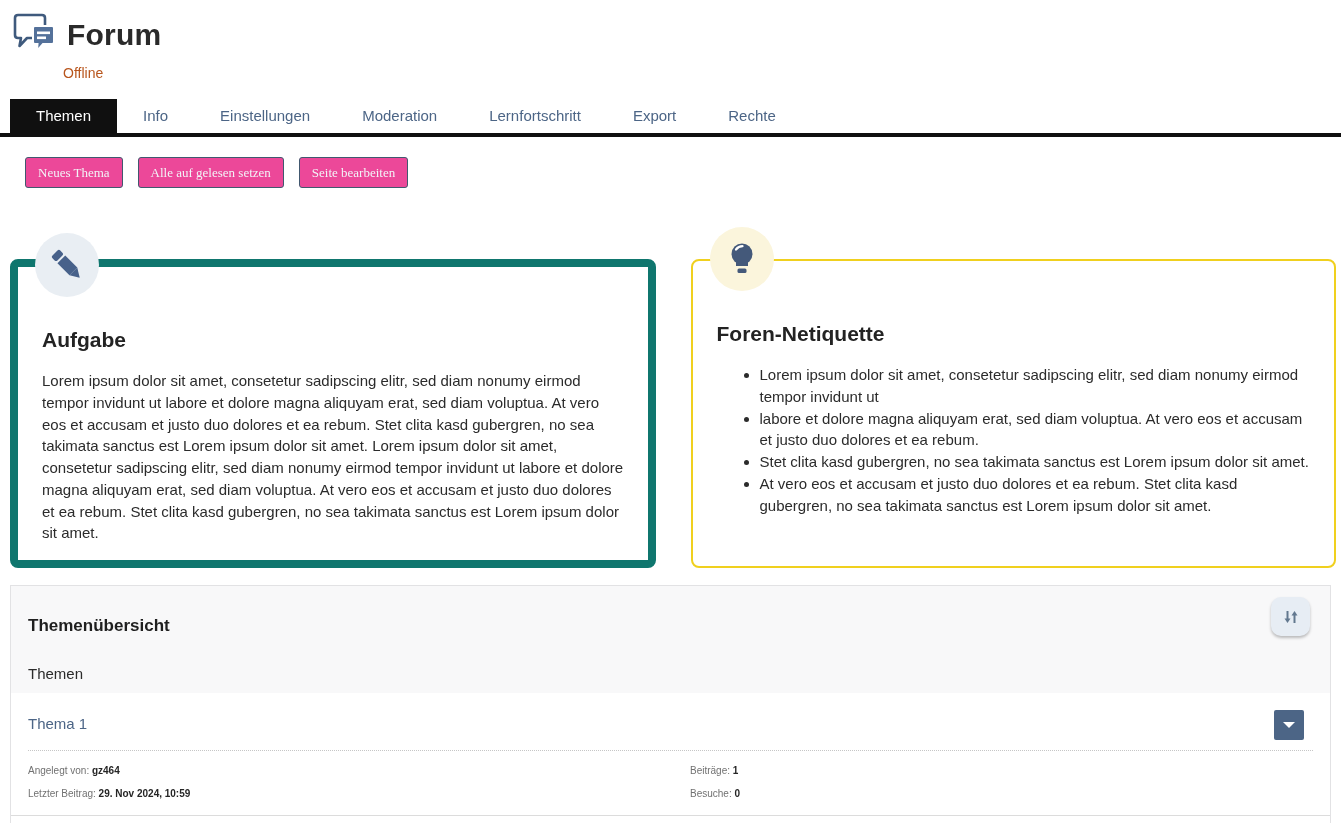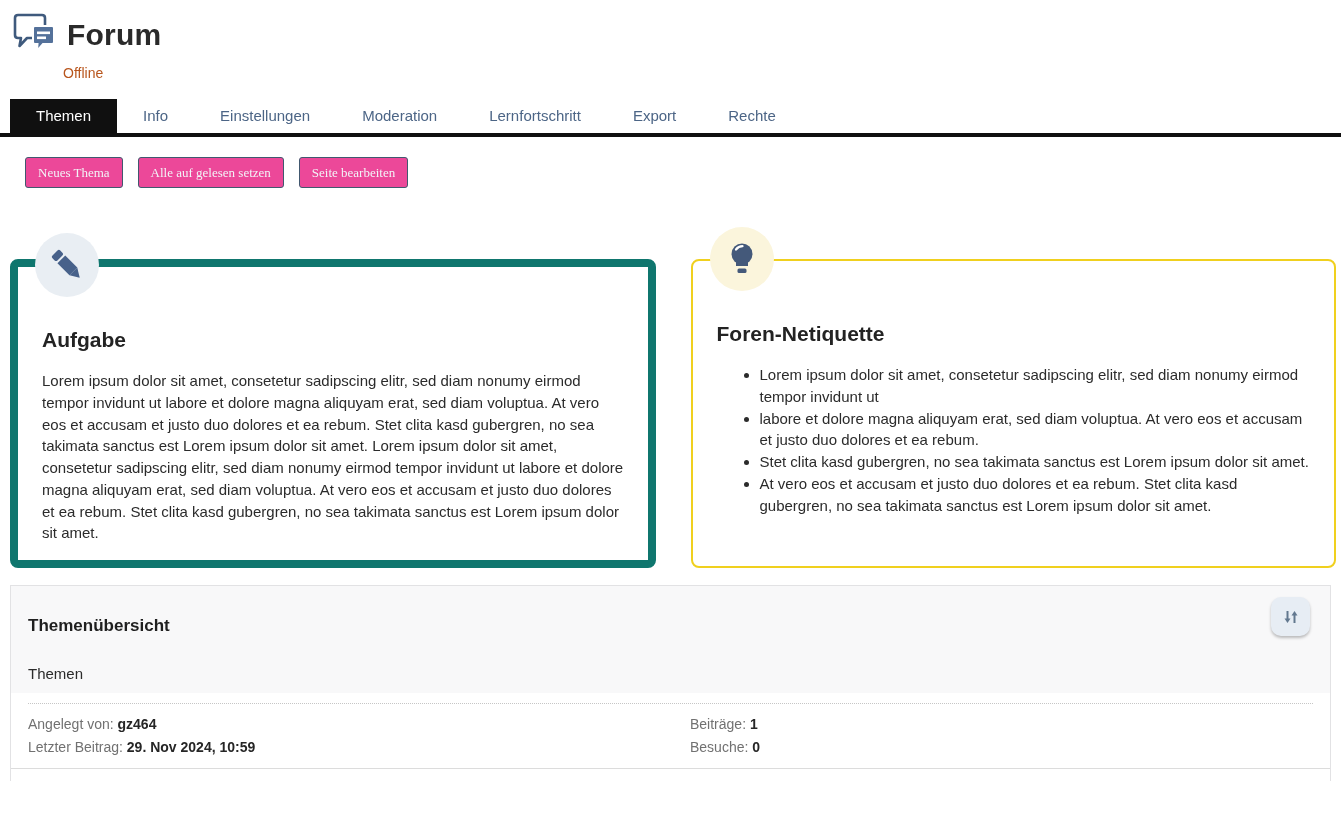--- a/index.html
+++ b/index.html
@@ -62,21 +62,21 @@
   .topic-title-row { display: flex; align-items: flex-start; padding-top: 17px; }
   .topic-link { flex: 1; font-size: 15px; color: #4c6586; text-decoration: none; padding-top: 5px; cursor: pointer; }
   .row-dropdown {
     width: 30px; height: 30px; background: #4c6586; border: none; border-radius: 2px;
     cursor: pointer; display: flex; align-items: center; justify-content: center; margin-right: 9px;
   }
   .caret-down { width: 0; height: 0; border-left: 6px solid transparent; border-right: 6px solid transparent; border-top: 6px solid #fff; }
   .dotted-sep { border-bottom: 1px dotted #c6c6c6; margin-top: 10px; }
   .meta-grid { display: grid; grid-template-columns: 662px 1fr; padding: 12px 0 13px 0; }
   .meta-col { display: flex; flex-direction: column; gap: 7px; }
-  .meta-line { font-size: 14px; line-height: 16px; }
+  .meta-line { font-size: 10px; line-height: 16px; }
   .meta-label { color: #717171; }
   .meta-value { color: #262626; font-weight: 700; }
   .row-tail { height: 12px; background: #fff; }
 </style>
 </head>
 <body>
 
 <div class="page-header">
   <div class="header-row">
     <svg class="app-icon" viewBox="0 0 45 45">
@@ -160,20 +160,26 @@
             <line x1="12.5" y1="15" x2="12.5" y2="6"></line>
             <path d="M9.5 7.5 L12.5 3 L15.5 7.5 Z" stroke="none"></path>
           </g>
         </svg>
       </button>
     </div>
     <div class="col-header">Themen</div>
   </div>
 
   <div class="topic-row">
+    <div class="topic-title-row">
+      <a class="topic-link">Thema 1</a>
+      <button class="row-dropdown">
+        <span class="caret-down"></span>
+      </button>
+    </div>
     <div class="dotted-sep"></div>
     <div class="meta-grid">
       <div class="meta-col">
         <div class="meta-line">
           <span class="meta-label">Angelegt von:</span>
           <span class="meta-value">gz464</span>
         </div>
         <div class="meta-line">
           <span class="meta-label">Letzter Beitrag:</span>
           <span class="meta-value">29. Nov 2024, 10:59</span>

